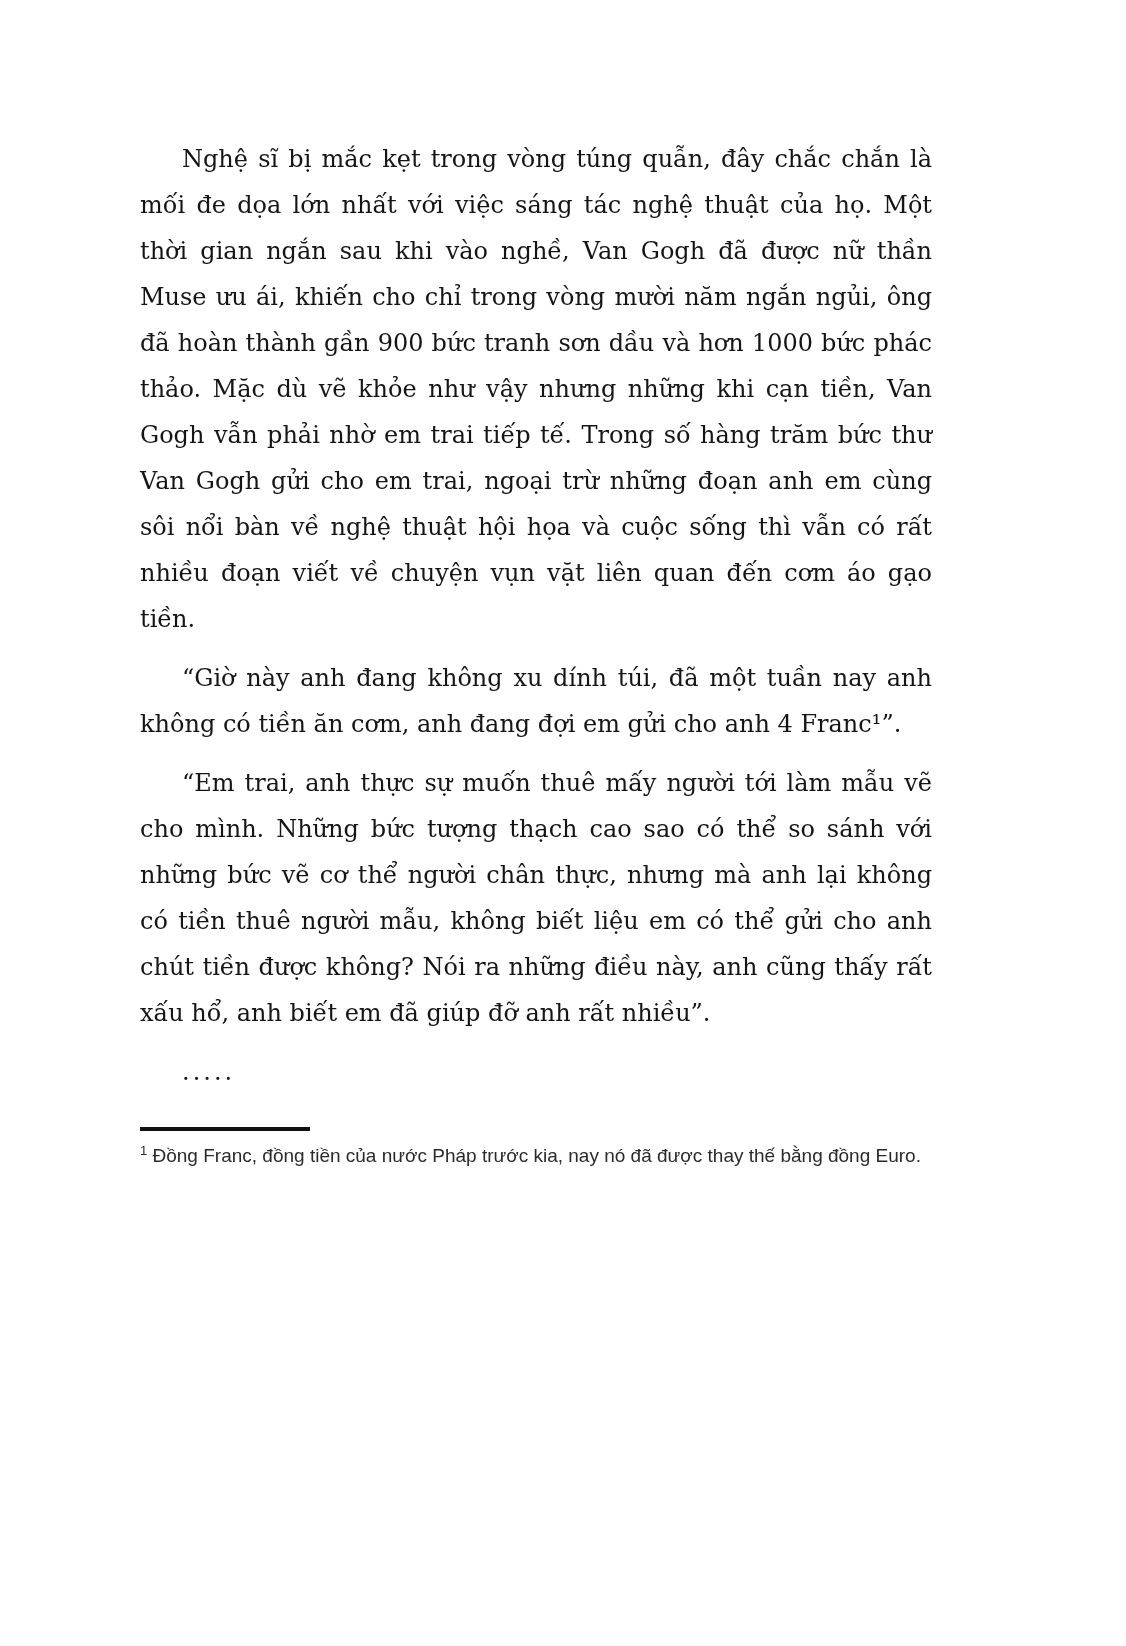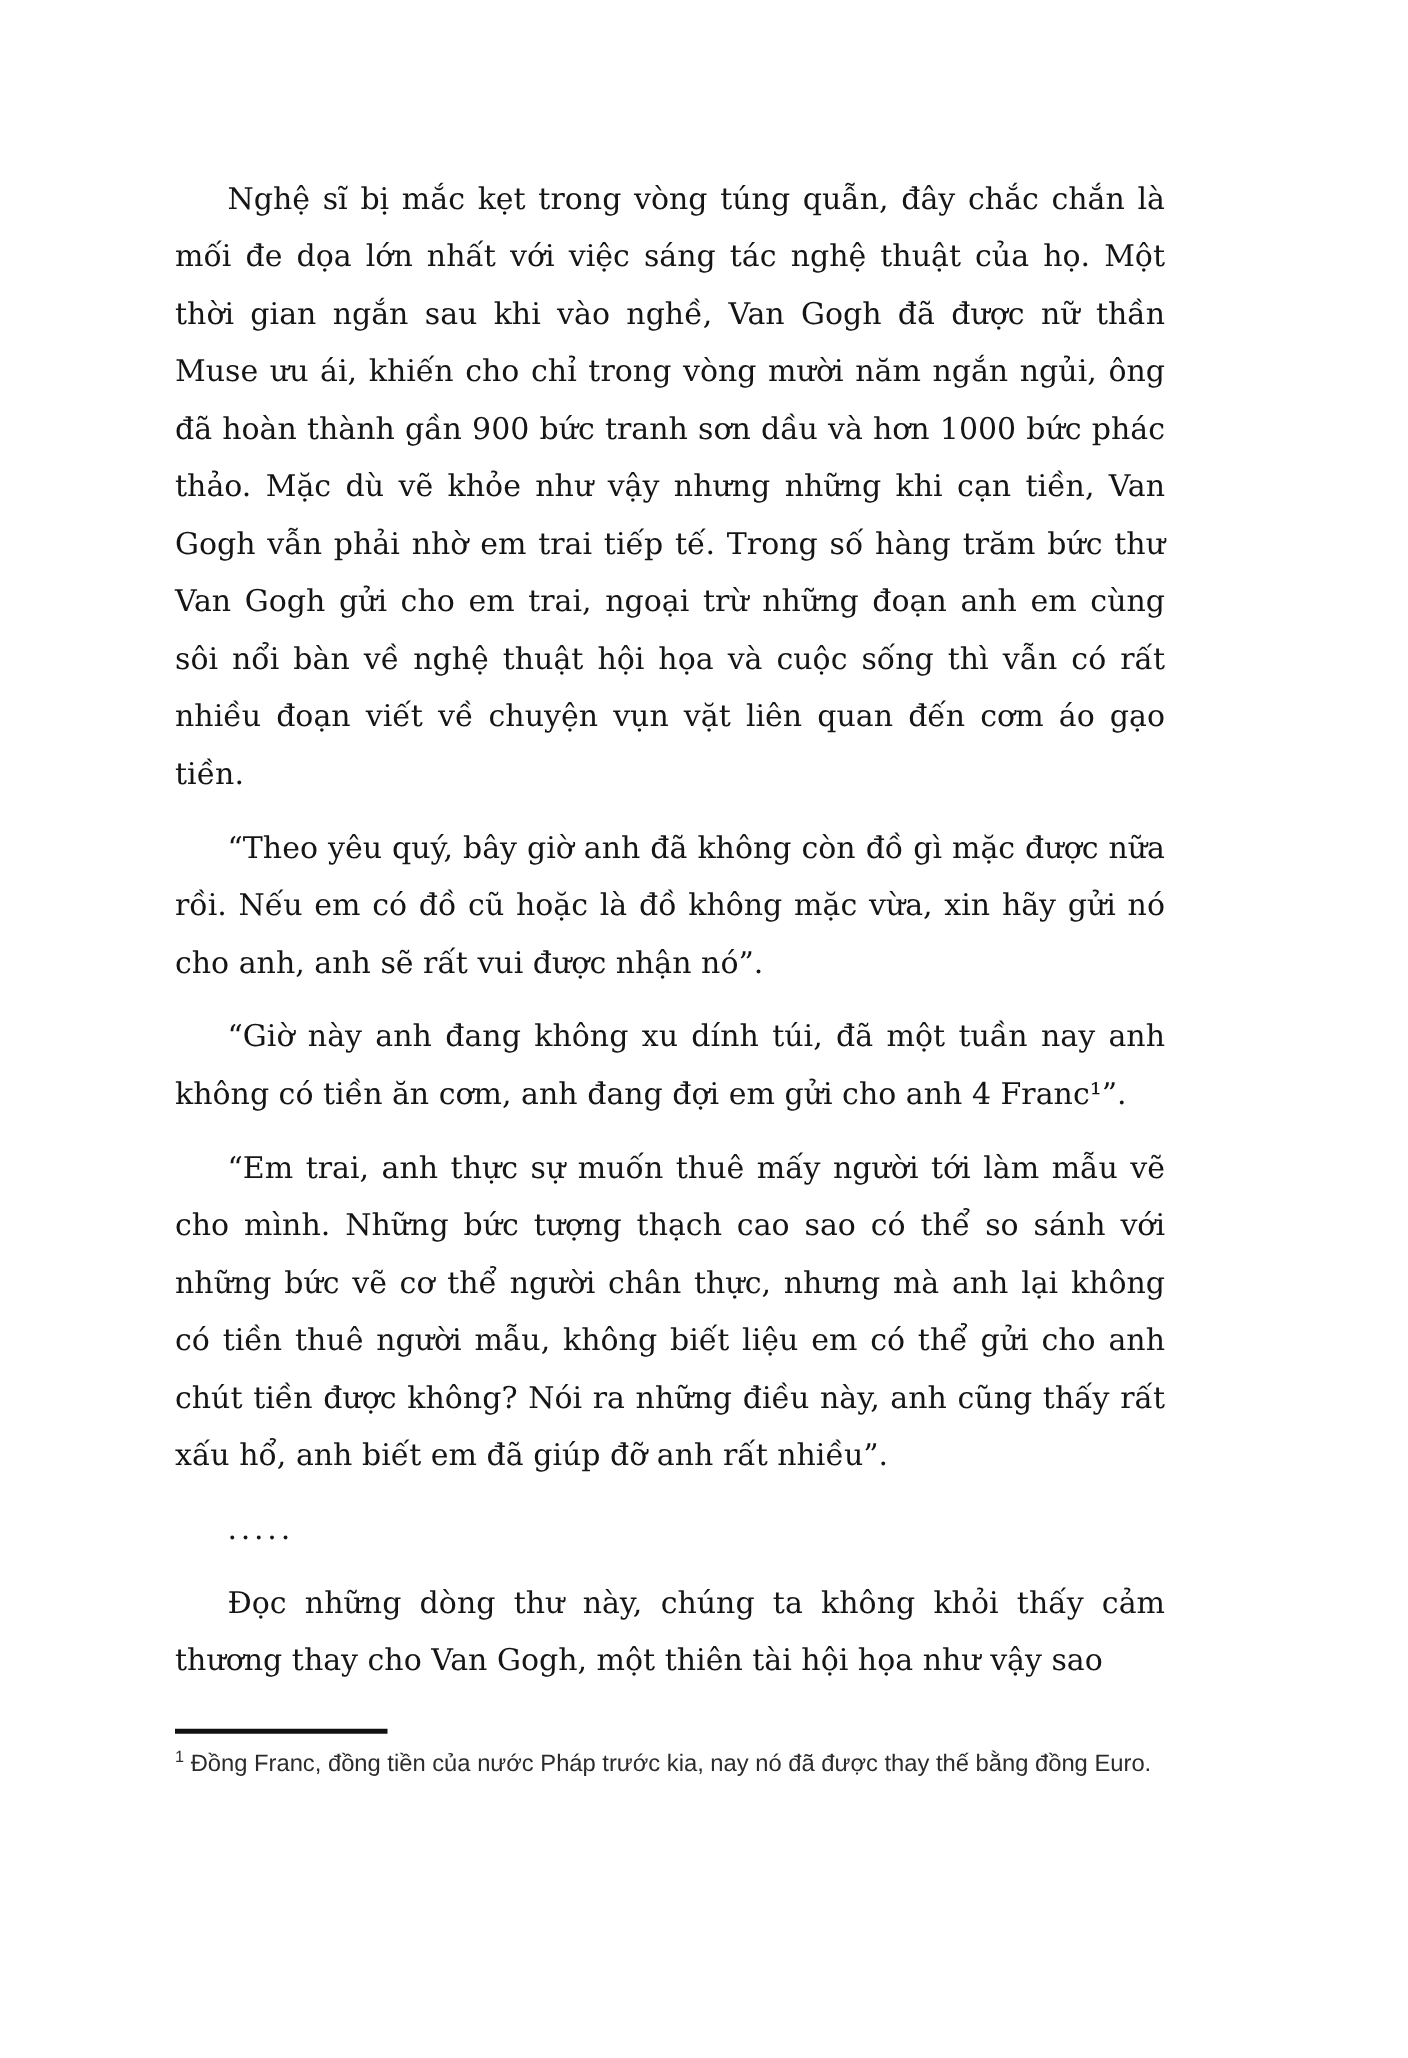--- a/index.html
+++ b/index.html
@@ -51,25 +51,23 @@
     line-height: 0;
   }
 </style>
 </head>
 <body>
 
 <div class="page">
 
   <div class="body-text">
     <p>Nghệ sĩ bị mắc kẹt trong vòng túng quẫn, đây chắc chắn là mối đe dọa lớn nhất với việc sáng tác nghệ thuật của họ. Một thời gian ngắn sau khi vào nghề, Van Gogh đã được nữ thần Muse ưu ái, khiến cho chỉ trong vòng mười năm ngắn ngủi, ông đã hoàn thành gần 900 bức tranh sơn dầu và hơn 1000 bức phác thảo. Mặc dù vẽ khỏe như vậy nhưng những khi cạn tiền, Van Gogh vẫn phải nhờ em trai tiếp tế. Trong số hàng trăm bức thư Van Gogh gửi cho em trai, ngoại trừ những đoạn anh em cùng sôi nổi bàn về nghệ thuật hội họa và cuộc sống thì vẫn có rất nhiều đoạn viết về chuyện vụn vặt liên quan đến cơm áo gạo tiền.</p>
-    <p>“Theo yêu quý, bây giờ anh đã không còn đồ gì mặc được nữa rồi. Nếu em có đồ cũ hoặc là đồ không mặc vừa, xin hãy gửi nó cho anh, anh sẽ rất vui được nhận nó”.</p>
     <p>“Giờ này anh đang không xu dính túi, đã một tuần nay anh không có tiền ăn cơm, anh đang đợi em gửi cho anh 4 Franc¹”.</p>
     <p>“Em trai, anh thực sự muốn thuê mấy người tới làm mẫu vẽ cho mình. Những bức tượng thạch cao sao có thể so sánh với những bức vẽ cơ thể người chân thực, nhưng mà anh lại không có tiền thuê người mẫu, không biết liệu em có thể gửi cho anh chút tiền được không? Nói ra những điều này, anh cũng thấy rất xấu hổ, anh biết em đã giúp đỡ anh rất nhiều”.</p>
     <p class="dots">.....</p>
-    <p>Đọc những dòng thư này, chúng ta không khỏi thấy cảm thương thay cho Van Gogh, một thiên tài hội họa như vậy sao</p>
   </div>
 
   <div class="footnote-section">
     <div class="footnote-rule"></div>
     <p class="footnote"><sup>1</sup><span> Đồng Franc, đồng tiền của nước Pháp trước kia, nay nó đã được thay thế bằng đồng Euro.</span></p>
   </div>
 
 </div>
 
 </body></html>

